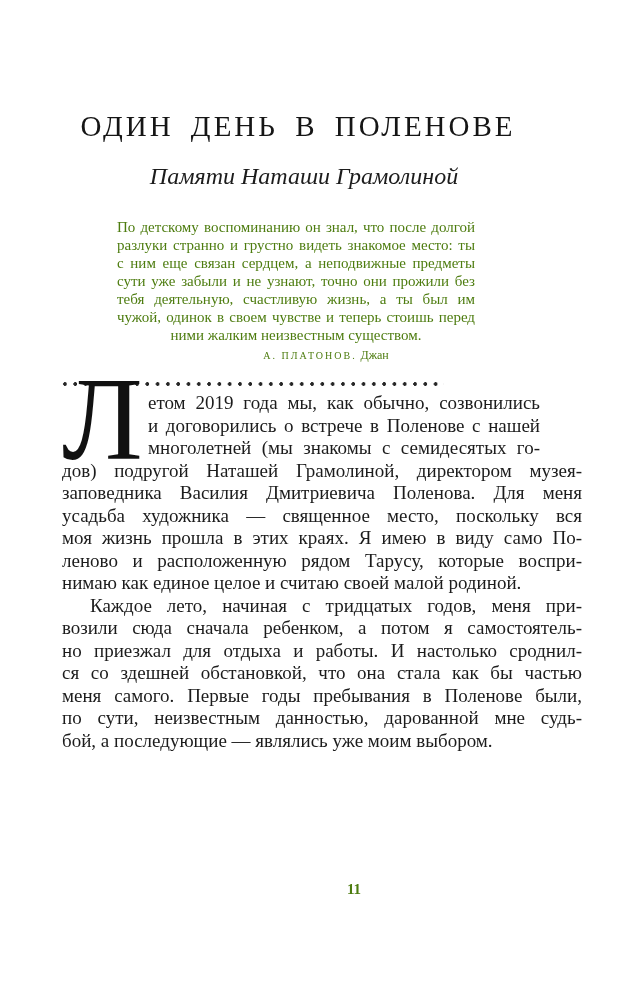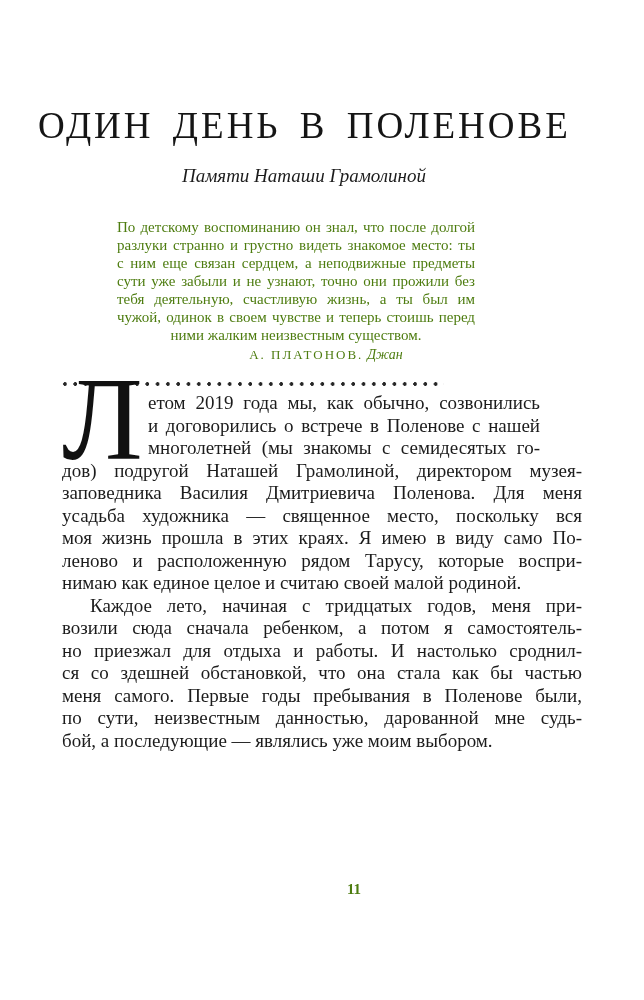--- a/index.html
+++ b/index.html
@@ -21,34 +21,34 @@
   .head {
     position: absolute;
     left: 62px;
     top: 110px;
     width: 520px;
   }
   .title {
     position: relative;
     left: -24px;
     text-align: center;
-    font-size: 37px;
+    font-size: 29px;
     line-height: 32px;
     letter-spacing: 3px;
     word-spacing: 7px;
     color: #151515;
     white-space: nowrap;
   }
   .dedication {
     position: relative;
     left: -18px;
     margin-top: 22px;
     text-align: center;
     font-style: italic;
-    font-size: 19px;
+    font-size: 24px;
     line-height: 24px;
   }
 
   
   .epigraph {
     margin-top: 30px;
     margin-left: 55px;
     width: 358px;
     font-size: 15px;
     line-height: 18px;
@@ -62,26 +62,25 @@
     text-align-last: center;
   }
   .epigraph-attribution {
     position: relative;
     left: 30px;
     margin-top: 1px;
     text-align: center;
     white-space: nowrap;
   }
   .epigraph-attribution .author {
-    font-size: 13px;
+    font-size: 10px;
     letter-spacing: 2px;
   }
   .epigraph-attribution .work {
-    font-style: italic;
-    font-size: 14px;
+    font-size: 12px;
   }
 
   
   .body-text {
     position: absolute;
     left: 62px;
     top: 379px;
     width: 520px;
     font-size: 19px;
     line-height: 22.5px;

